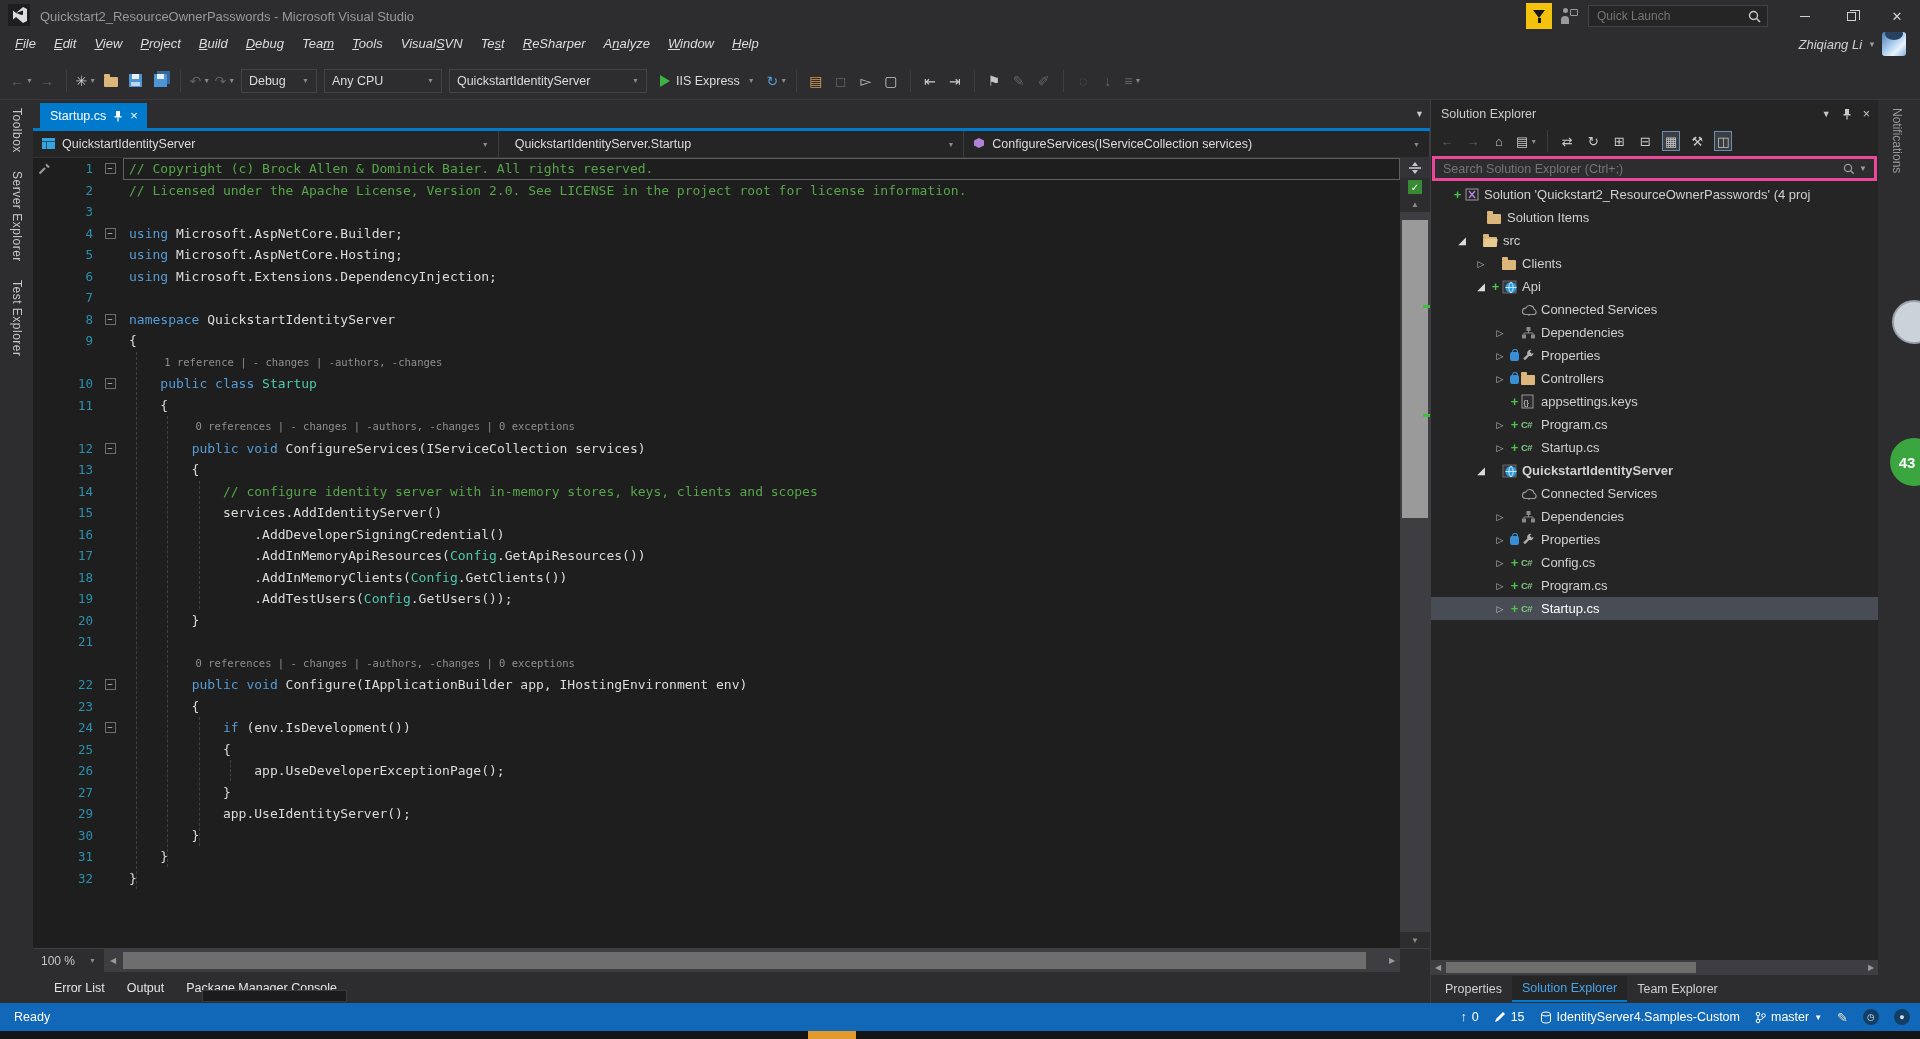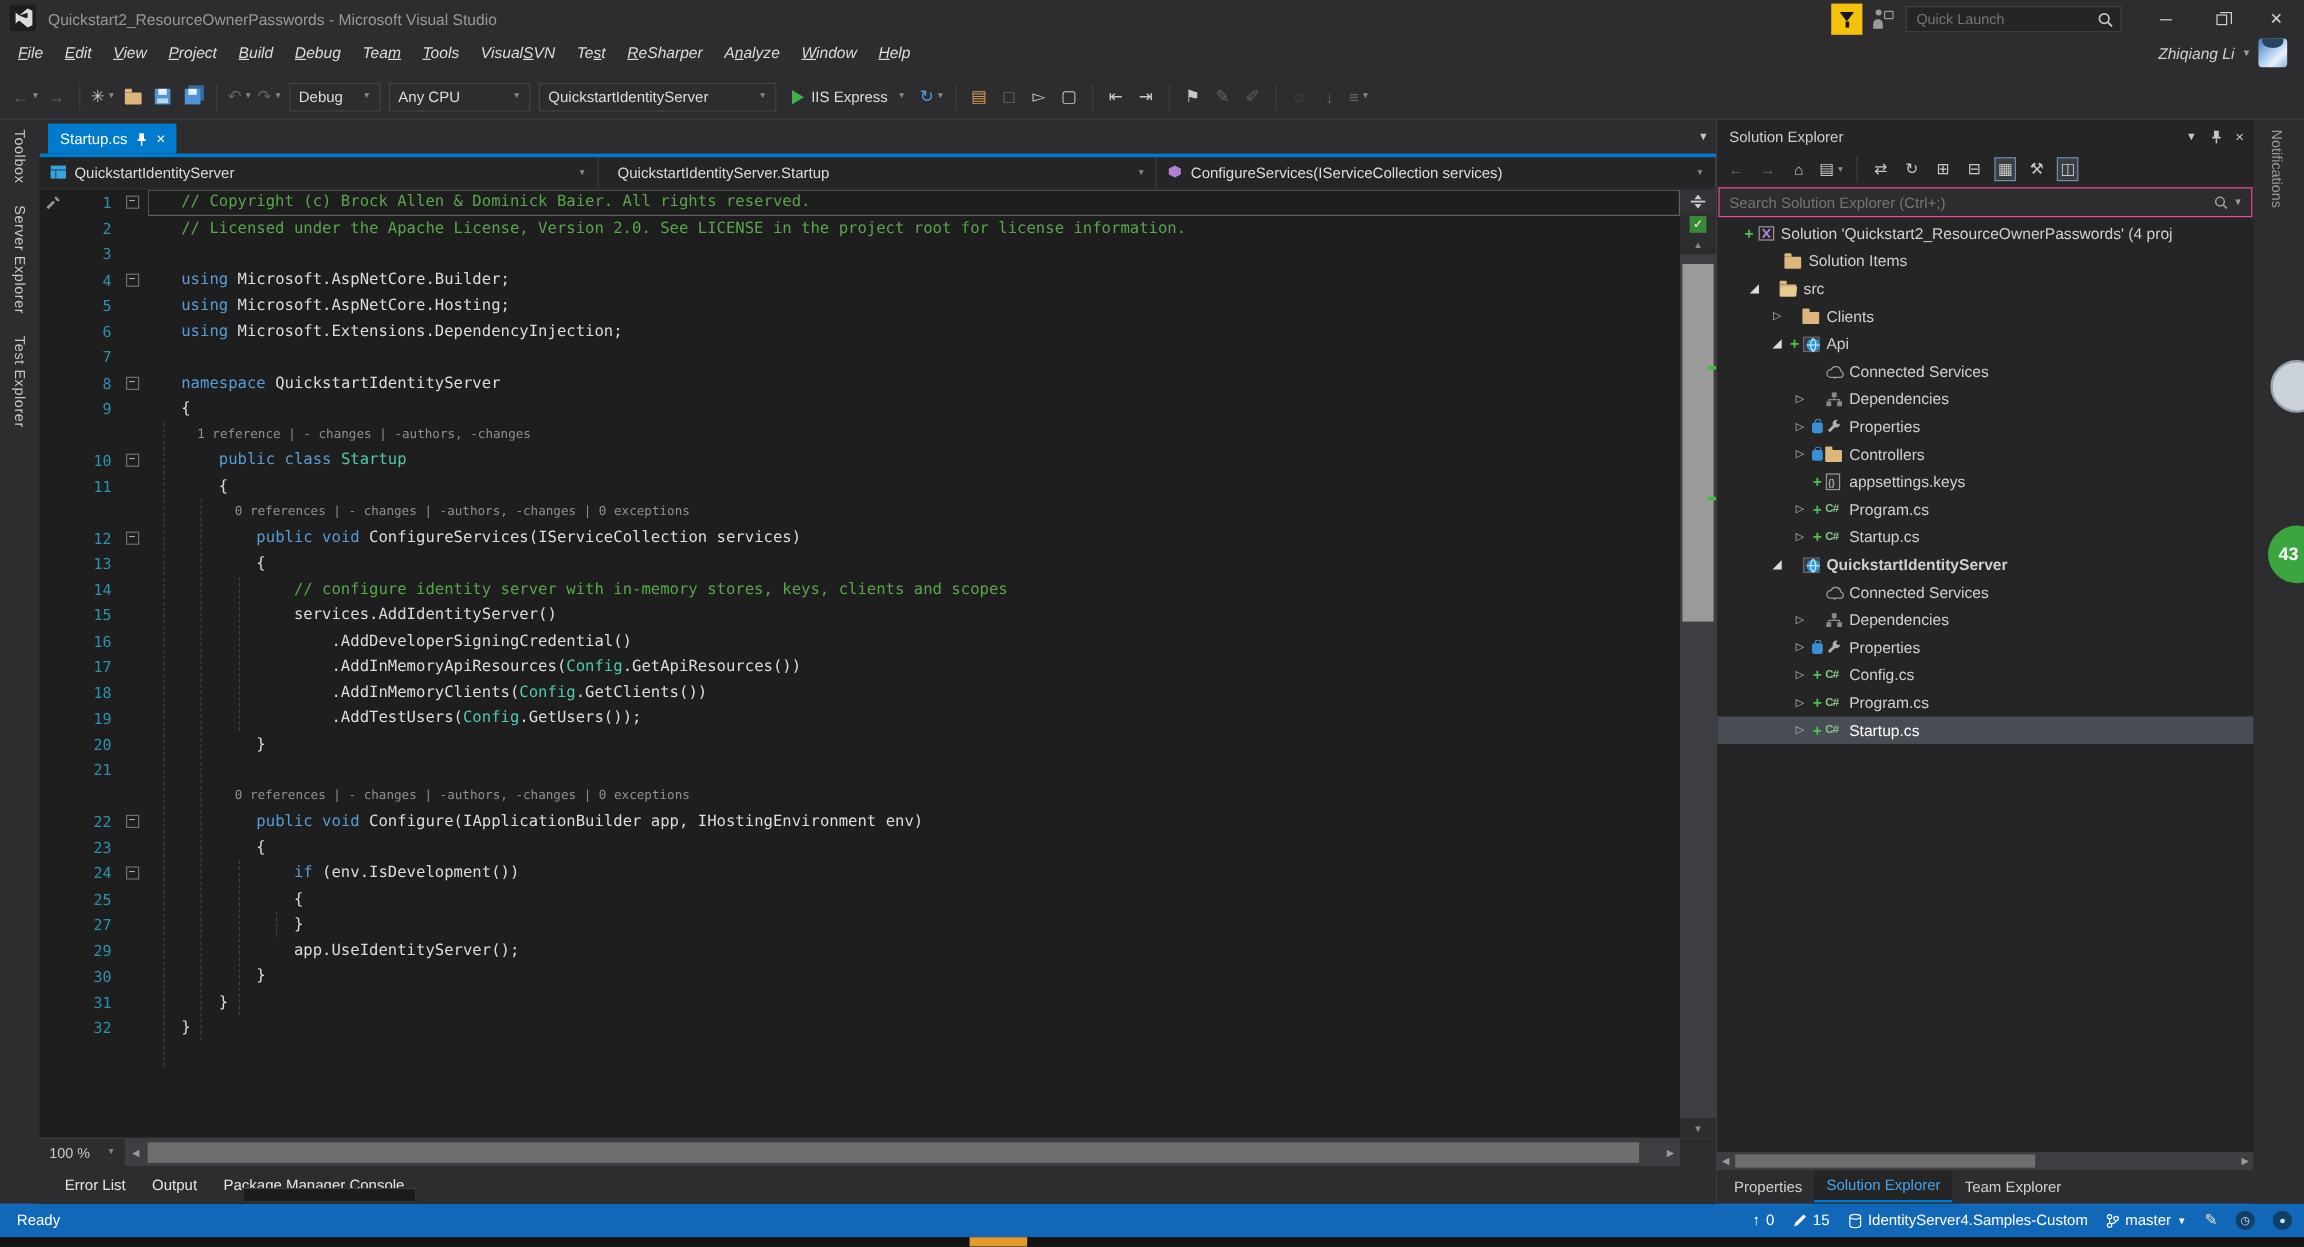--- a/index.html
+++ b/index.html
@@ -73,21 +73,21 @@
   .crumb .tcaret{margin-left:auto;}
   .diamond-orange{width:10px;height:10px;background:#d89c3c;transform:rotate(45deg) scale(.8);flex:none;}
 
   .code-area{flex:1;display:flex;min-height:0;}
   .code{flex:1;position:relative;font-family:"DejaVu Sans Mono","Liberation Mono",monospace;font-size:13px;color:var(--code-text,#dcdcdc);overflow:hidden;}
   .code-row{display:flex;height:21.5px;line-height:21.5px;position:relative;}
   .bp{width:22px;flex:none;display:flex;align-items:center;justify-content:center;}
   .ln{width:42px;flex:none;text-align:right;color:var(--line-number,#2b91af);padding-right:4px;font-size:12.5px;}
   .fold{width:26px;flex:none;display:flex;align-items:center;justify-content:center;}
   .foldbox{width:11px;height:11px;border:1px solid #6e6e6e;background:#1e1e1e;color:#c8c8c8;font-size:9px;display:flex;align-items:center;justify-content:center;line-height:1;}
-  .codetext{flex:1;white-space:pre;padding-left:28px;min-width:0;}
+  .codetext{flex:1;white-space:pre;padding-left:6px;min-width:0;}
   .caret-line .codetext{box-shadow:inset 0 0 0 1px #5f5f5f;}
   .lens-row{height:21.5px;line-height:21.5px;font-size:10.5px;color:#8f8f8f;white-space:pre;}
   .kw{color:var(--keyword,#569cd6);}
   .com{color:var(--comment,#57a64a);}
   .typ{color:var(--type-name,#4ec9b0);}
   .pln{color:var(--code-text,#dcdcdc);}
   .iguide{position:absolute;width:0;border-left:1px dashed #404040;pointer-events:none;}
 
   .vscroll{width:30px;flex:none;display:flex;flex-direction:column;background:#2d2d30;}
   .split-grip{height:20px;display:flex;align-items:center;justify-content:center;background:#333337;}
@@ -110,21 +110,21 @@
   .progress-box{position:absolute;left:169px;top:18px;width:145px;height:12px;background:#1b1b1c;border:1px solid #3a3a3e;}
 
   
   .se-col{width:448px;flex:none;background:var(--panel-bg,#252526);border-left:1px solid #3e3e42;display:flex;flex-direction:column;min-height:0;}
   .se-header{height:27px;display:flex;align-items:center;padding:0 8px 0 10px;font-size:12.5px;color:#cccccc;flex:none;}
   .se-header-icons{margin-left:auto;display:flex;align-items:center;gap:11px;color:#c8c8c8;}
   .se-toolbar{height:28px;display:flex;align-items:center;padding:0 7px;gap:8px;color:#c8c8c8;font-size:13px;flex:none;}
   .se-tb-ico{min-width:18px;height:20px;display:flex;align-items:center;justify-content:center;}
   .se-tb-ico.dim{color:#636367;}
   .se-tb-ico.boxed{border:1px solid #6a8db0;background:#3a3d41;}
-  .se-search{height:25px;margin:1px 1px 2px 1px;background:#2d2d30;border:1px solid #ec4899;display:flex;align-items:center;flex:none;gap:42px;}
+  .se-search{height:25px;margin:1px 1px 2px 1px;background:#2d2d30;border:3px solid #ec4899;display:flex;align-items:center;flex:none;gap:42px;}
   .se-search input{flex:1;background:transparent;border:none;outline:none;color:#9a9a9a;font-size:12.5px;padding:0 8px;font-family:inherit;min-width:0;}
   .se-search-icons{display:flex;align-items:center;gap:4px;padding-right:7px;color:#9a9a9a;}
   .se-tree{flex:1;min-height:0;font-size:13px;color:#d0d0d0;overflow:hidden;}
   .se-row{height:23px;display:flex;align-items:center;white-space:nowrap;overflow:hidden;}
   .se-row.sel{background:var(--tree-selection,#474c55);color:#fff;}
   .se-row.bold .se-label{font-weight:bold;}
   .expander{width:16px;flex:none;text-align:center;font-size:9px;color:#c0c0c0;}
   .expander.exp{font-size:10px;color:#dcdcdc;}
   .badge{width:13px;flex:none;text-align:center;}
   .badge-add{color:var(--svn-added-green,#4cc44c);font-weight:bold;font-size:13px;}
@@ -529,20 +529,26 @@
                 <span class="codetext"><span class="pln">            </span><span class="kw">if</span><span class="pln"> (env.IsDevelopment())</span></span>
               </div>
               <div class="code-row">
                 <span class="bp"></span>
                 <span class="ln">25</span>
                 <span class="fold"></span>
                 <span class="codetext"><span class="pln">            {</span></span>
               </div>
               <div class="code-row">
                 <span class="bp"></span>
+                <span class="ln">26</span>
+                <span class="fold"></span>
+                <span class="codetext"><span class="pln">                app.UseDeveloperExceptionPage();</span></span>
+              </div>
+              <div class="code-row">
+                <span class="bp"></span>
                 <span class="ln">27</span>
                 <span class="fold"></span>
                 <span class="codetext"><span class="pln">            }</span></span>
               </div>
               <div class="code-row">
                 <span class="bp"></span>
                 <span class="ln">29</span>
                 <span class="fold"></span>
                 <span class="codetext"><span class="pln">            app.UseIdentityServer();</span></span>
               </div>

